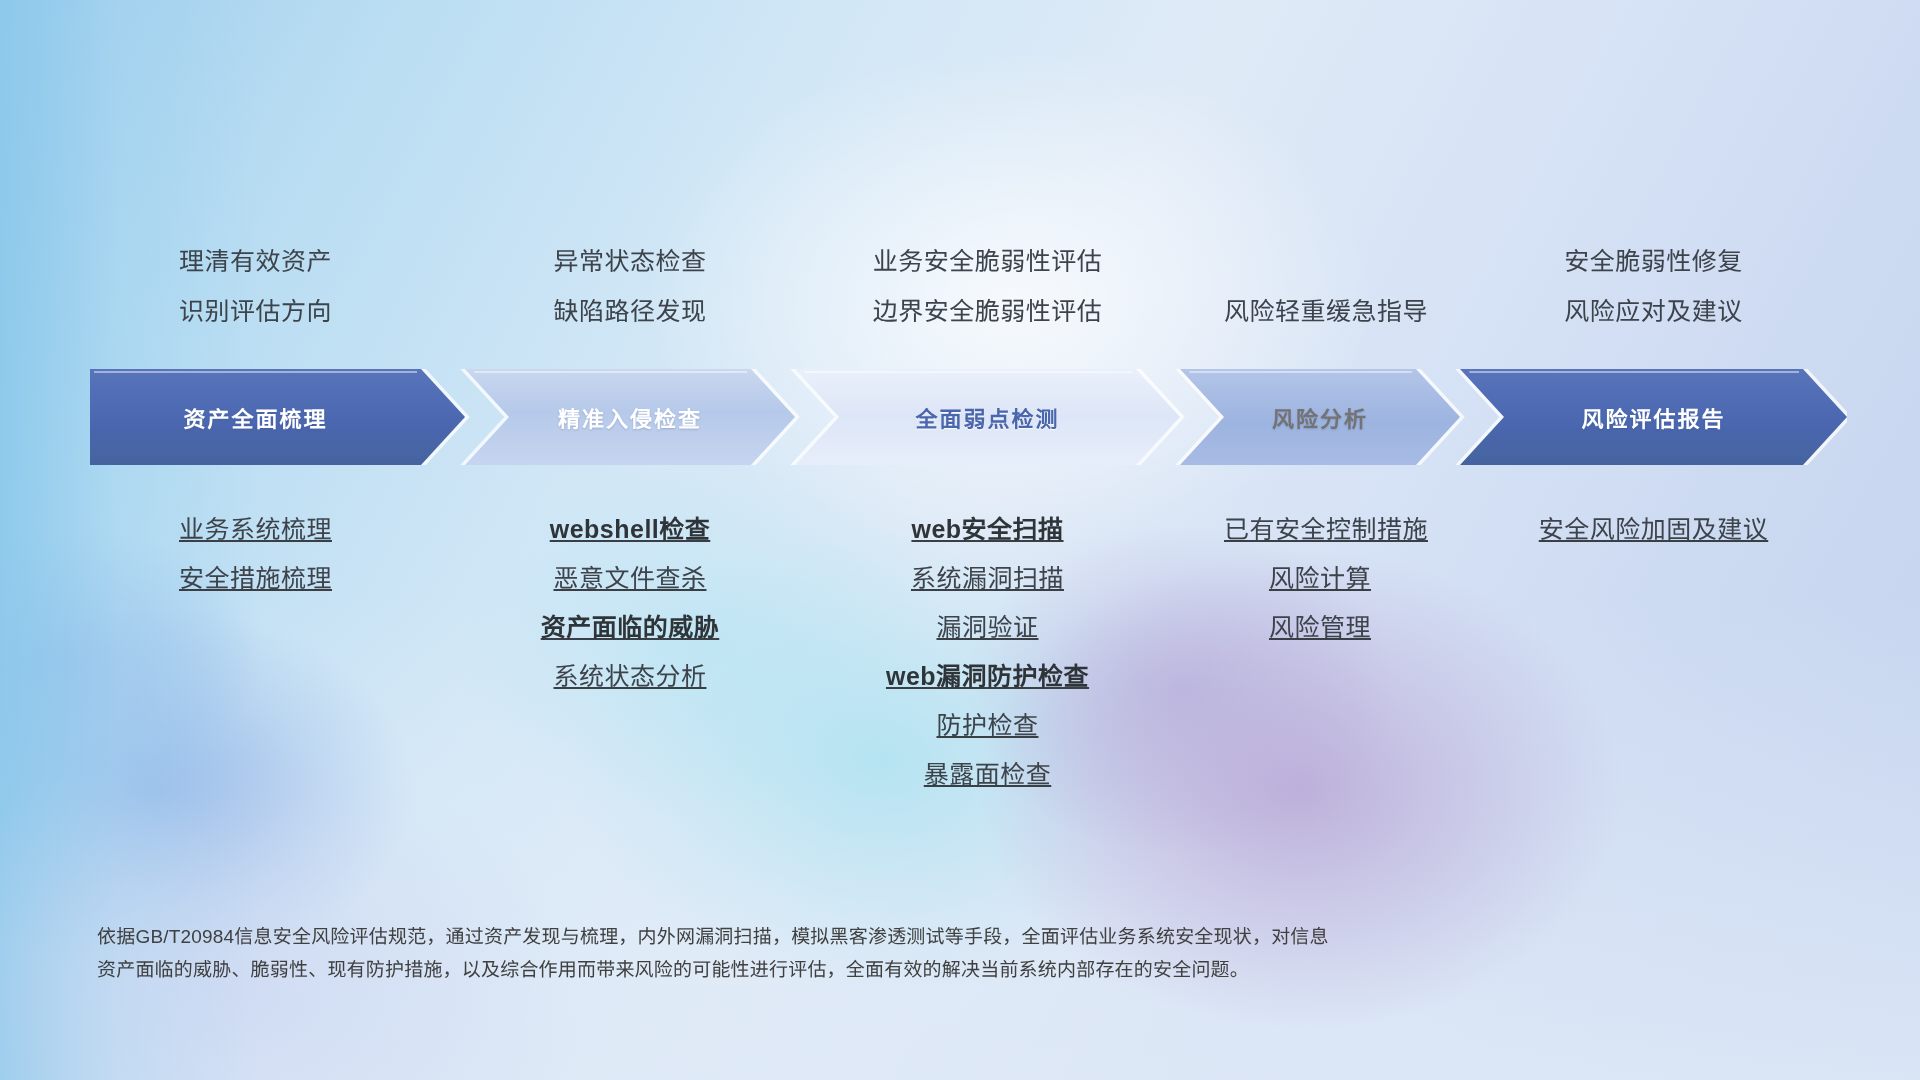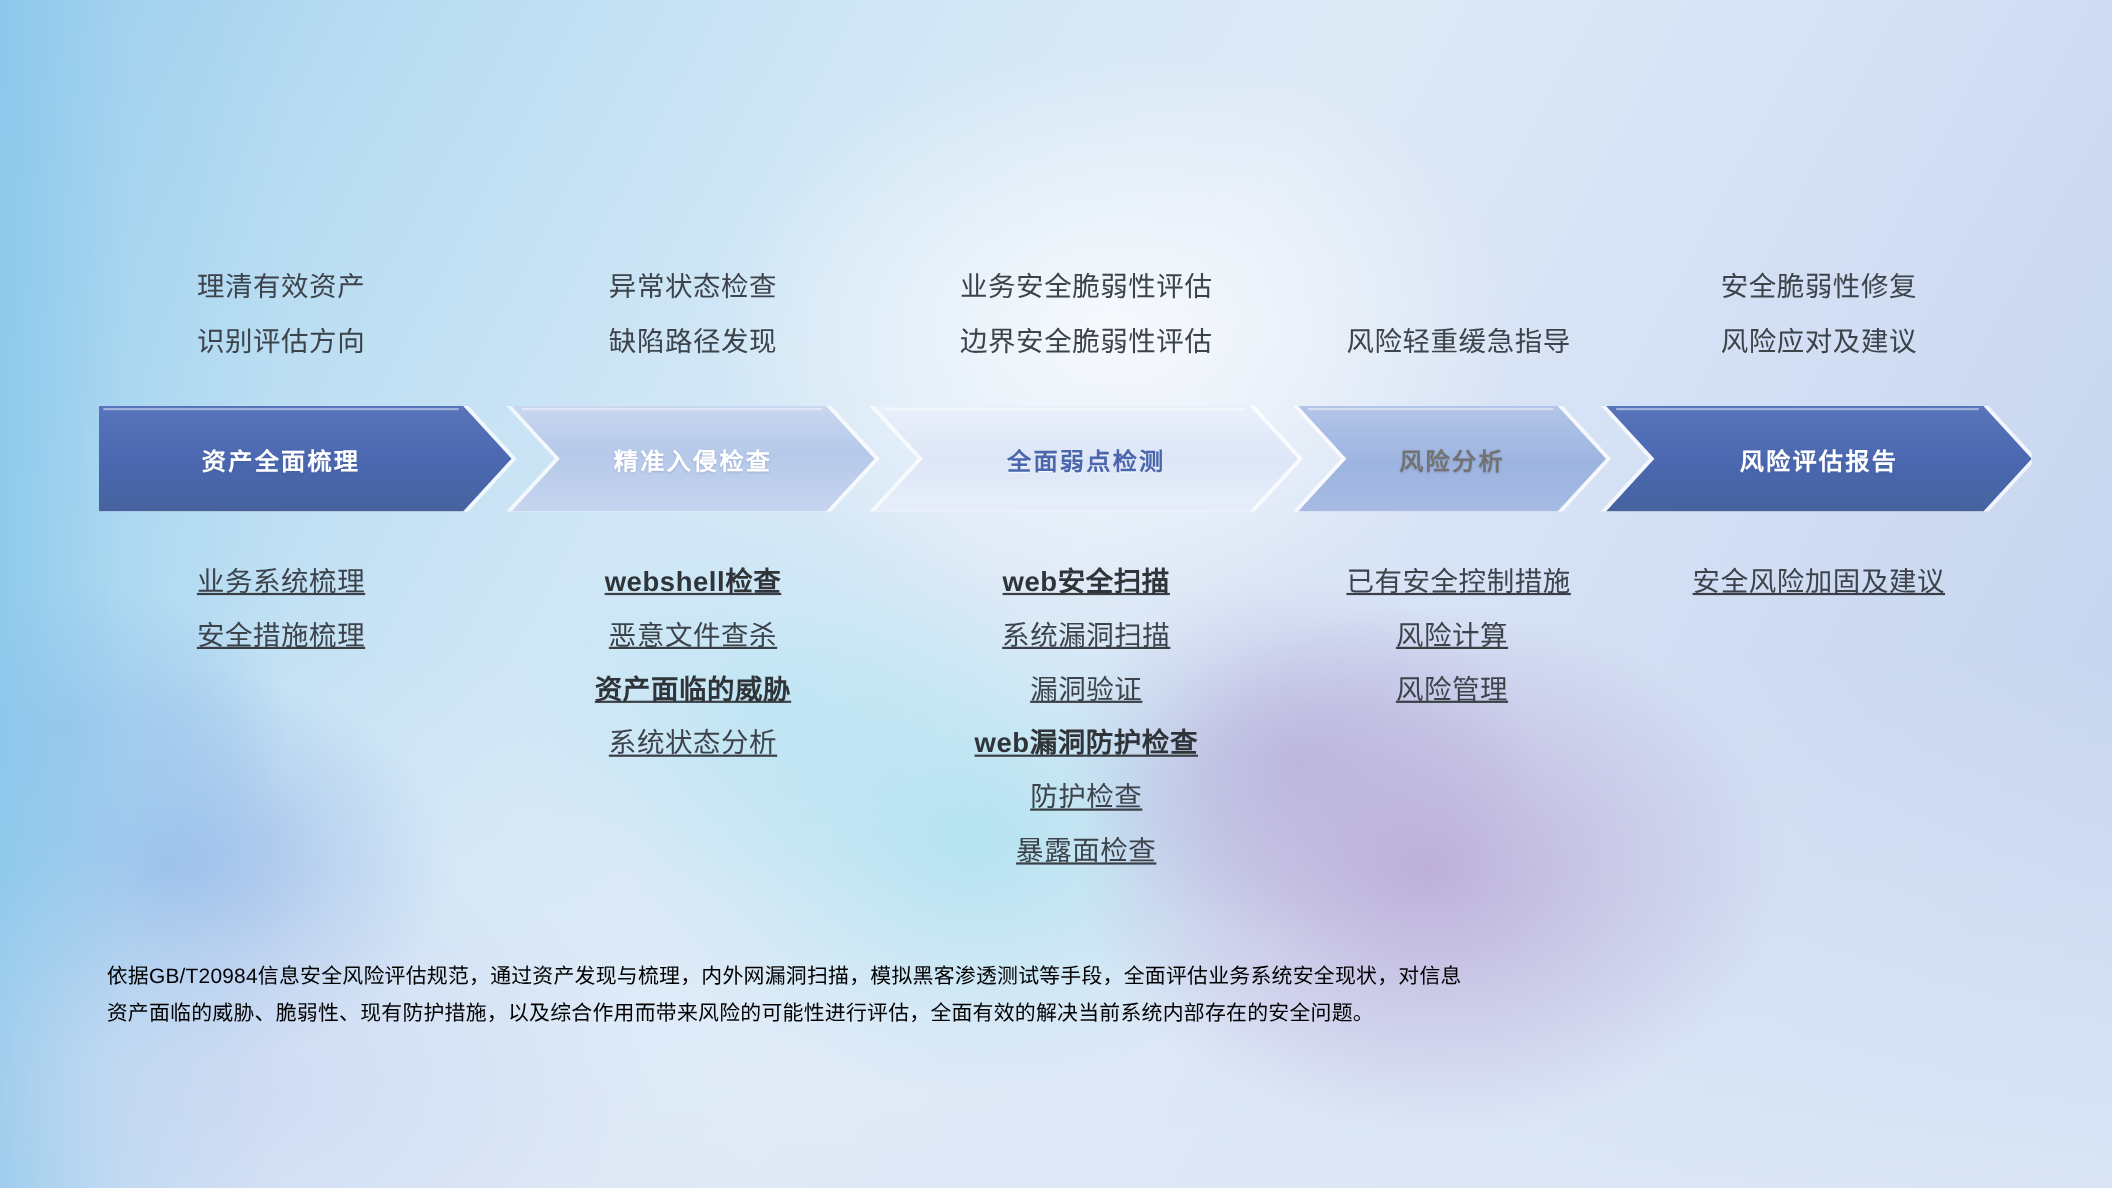--- a/index.html
+++ b/index.html
@@ -111,25 +111,25 @@
     font-weight: 700;
     letter-spacing: 2px;
     white-space: nowrap;
     text-shadow: 0 1px 2px rgba(60,75,120,0.25);
   }
 
   
   #footnote {
     position: absolute;
     left: 97px;
-    top: 872px;
+    top: 920px;
     width: 1560px;
     font-size: 19px;
     line-height: 33px;
-    color: #000000;
+    color: #404040;
     letter-spacing: 0.2px;
   }
   #footnote p { margin: 0; }
 </style>
 </head>
 <body>
 
 <div id="bg"></div>
 <div id="bg-left"></div>
 <div id="bg-bl"></div>

